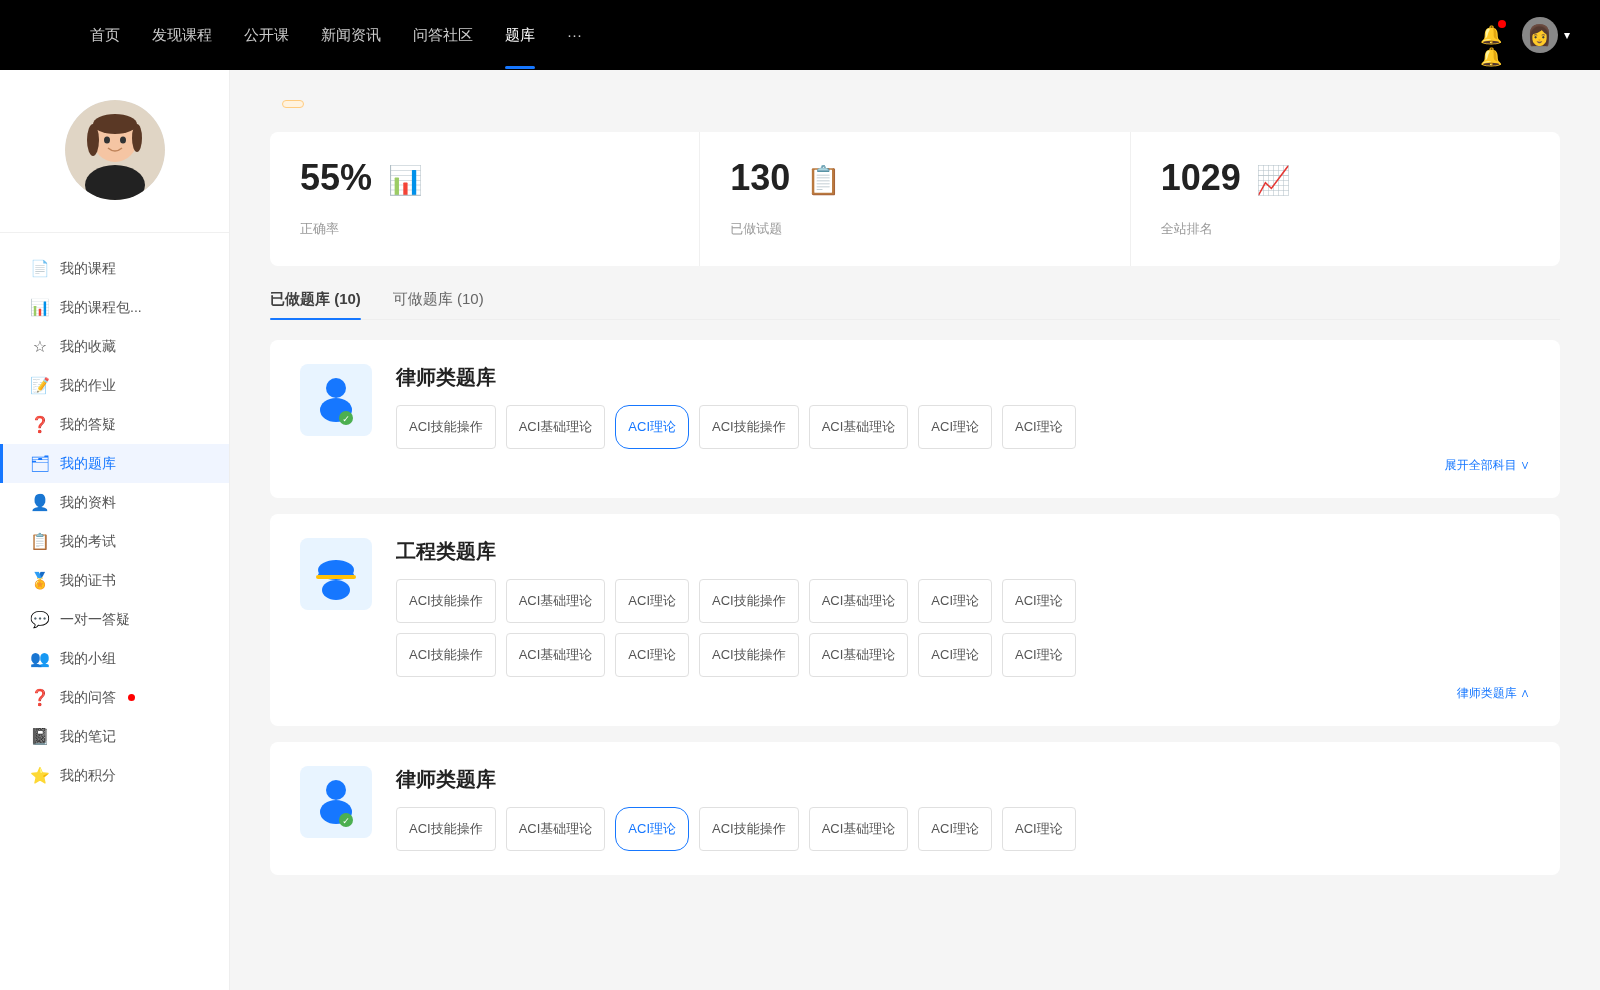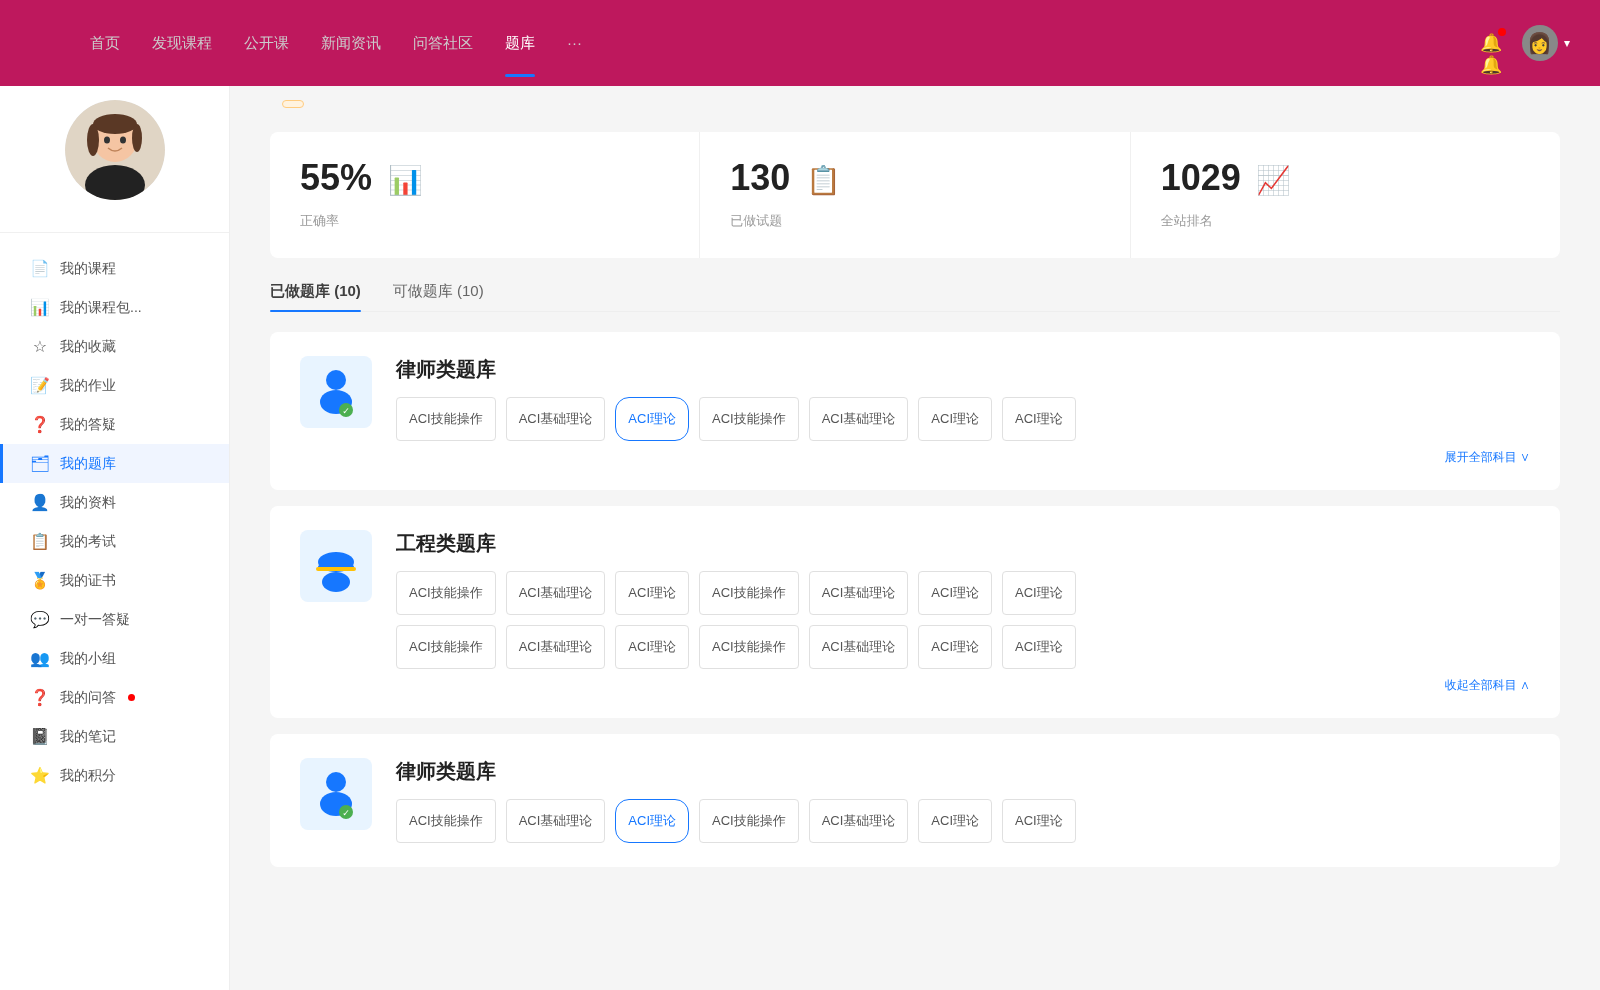--- a/index.html
+++ b/index.html
@@ -1,21 +1,21 @@
 <!DOCTYPE html>
 <html><head>
   <meta charset="utf-8">
   <style>
     * { box-sizing: border-box; margin: 0; padding: 0; }
     body { font-family: 'PingFang SC', 'Microsoft YaHei', sans-serif; background: #f5f5f5; color: #333; }
 
     
     .navbar {
-      background: #be185d;
-      height: 86px;
+      background: #000000;
+      height: 70px;
       display: flex;
       align-items: center;
       padding: 0 30px;
       position: fixed;
       top: 0; left: 0; right: 0;
       z-index: 100;
     }
     .navbar-logo {
       color: white;
       font-size: 28px;
@@ -209,21 +209,21 @@
       align-items: flex-start;
       gap: 16px;
     }
     .stat-item:last-child { border-right: none; }
     .stat-text {}
     .stat-number {
       font-size: 36px;
       font-weight: bold;
       color: #222;
       line-height: 1;
-      margin-bottom: 16px;
+      margin-bottom: 24px;
     }
     .stat-label {
       font-size: 13px;
       color: #999;
     }
     .stat-icon {
       font-size: 28px;
       margin-top: 4px;
     }
 
@@ -537,21 +537,21 @@
             </div>
             <div class="tags-row-2">
               <span class="tag">ACI技能操作</span>
               <span class="tag">ACI基础理论</span>
               <span class="tag">ACI理论</span>
               <span class="tag">ACI技能操作</span>
               <span class="tag">ACI基础理论</span>
               <span class="tag">ACI理论</span>
               <span class="tag">ACI理论</span>
             </div>
-            <div class="collapse-link">收起全部科目 ∧</div>
+            <div class="collapse-link">律师类题库 ∧</div>
           </div>
         </div>
         <div class="bank-card">
           <div class="bank-icon">
             <svg viewBox="0 0 52 52" xmlns="http://www.w3.org/2000/svg">
     <circle cx="26" cy="14" r="10" fill="#1677ff"></circle>
     <ellipse cx="26" cy="36" rx="16" ry="12" fill="#1677ff"></ellipse>
 
     <circle cx="36" cy="44" r="7" fill="#4CAF50"></circle>
     <text x="36" y="48" text-anchor="middle" fill="white" font-size="9">✓</text>

